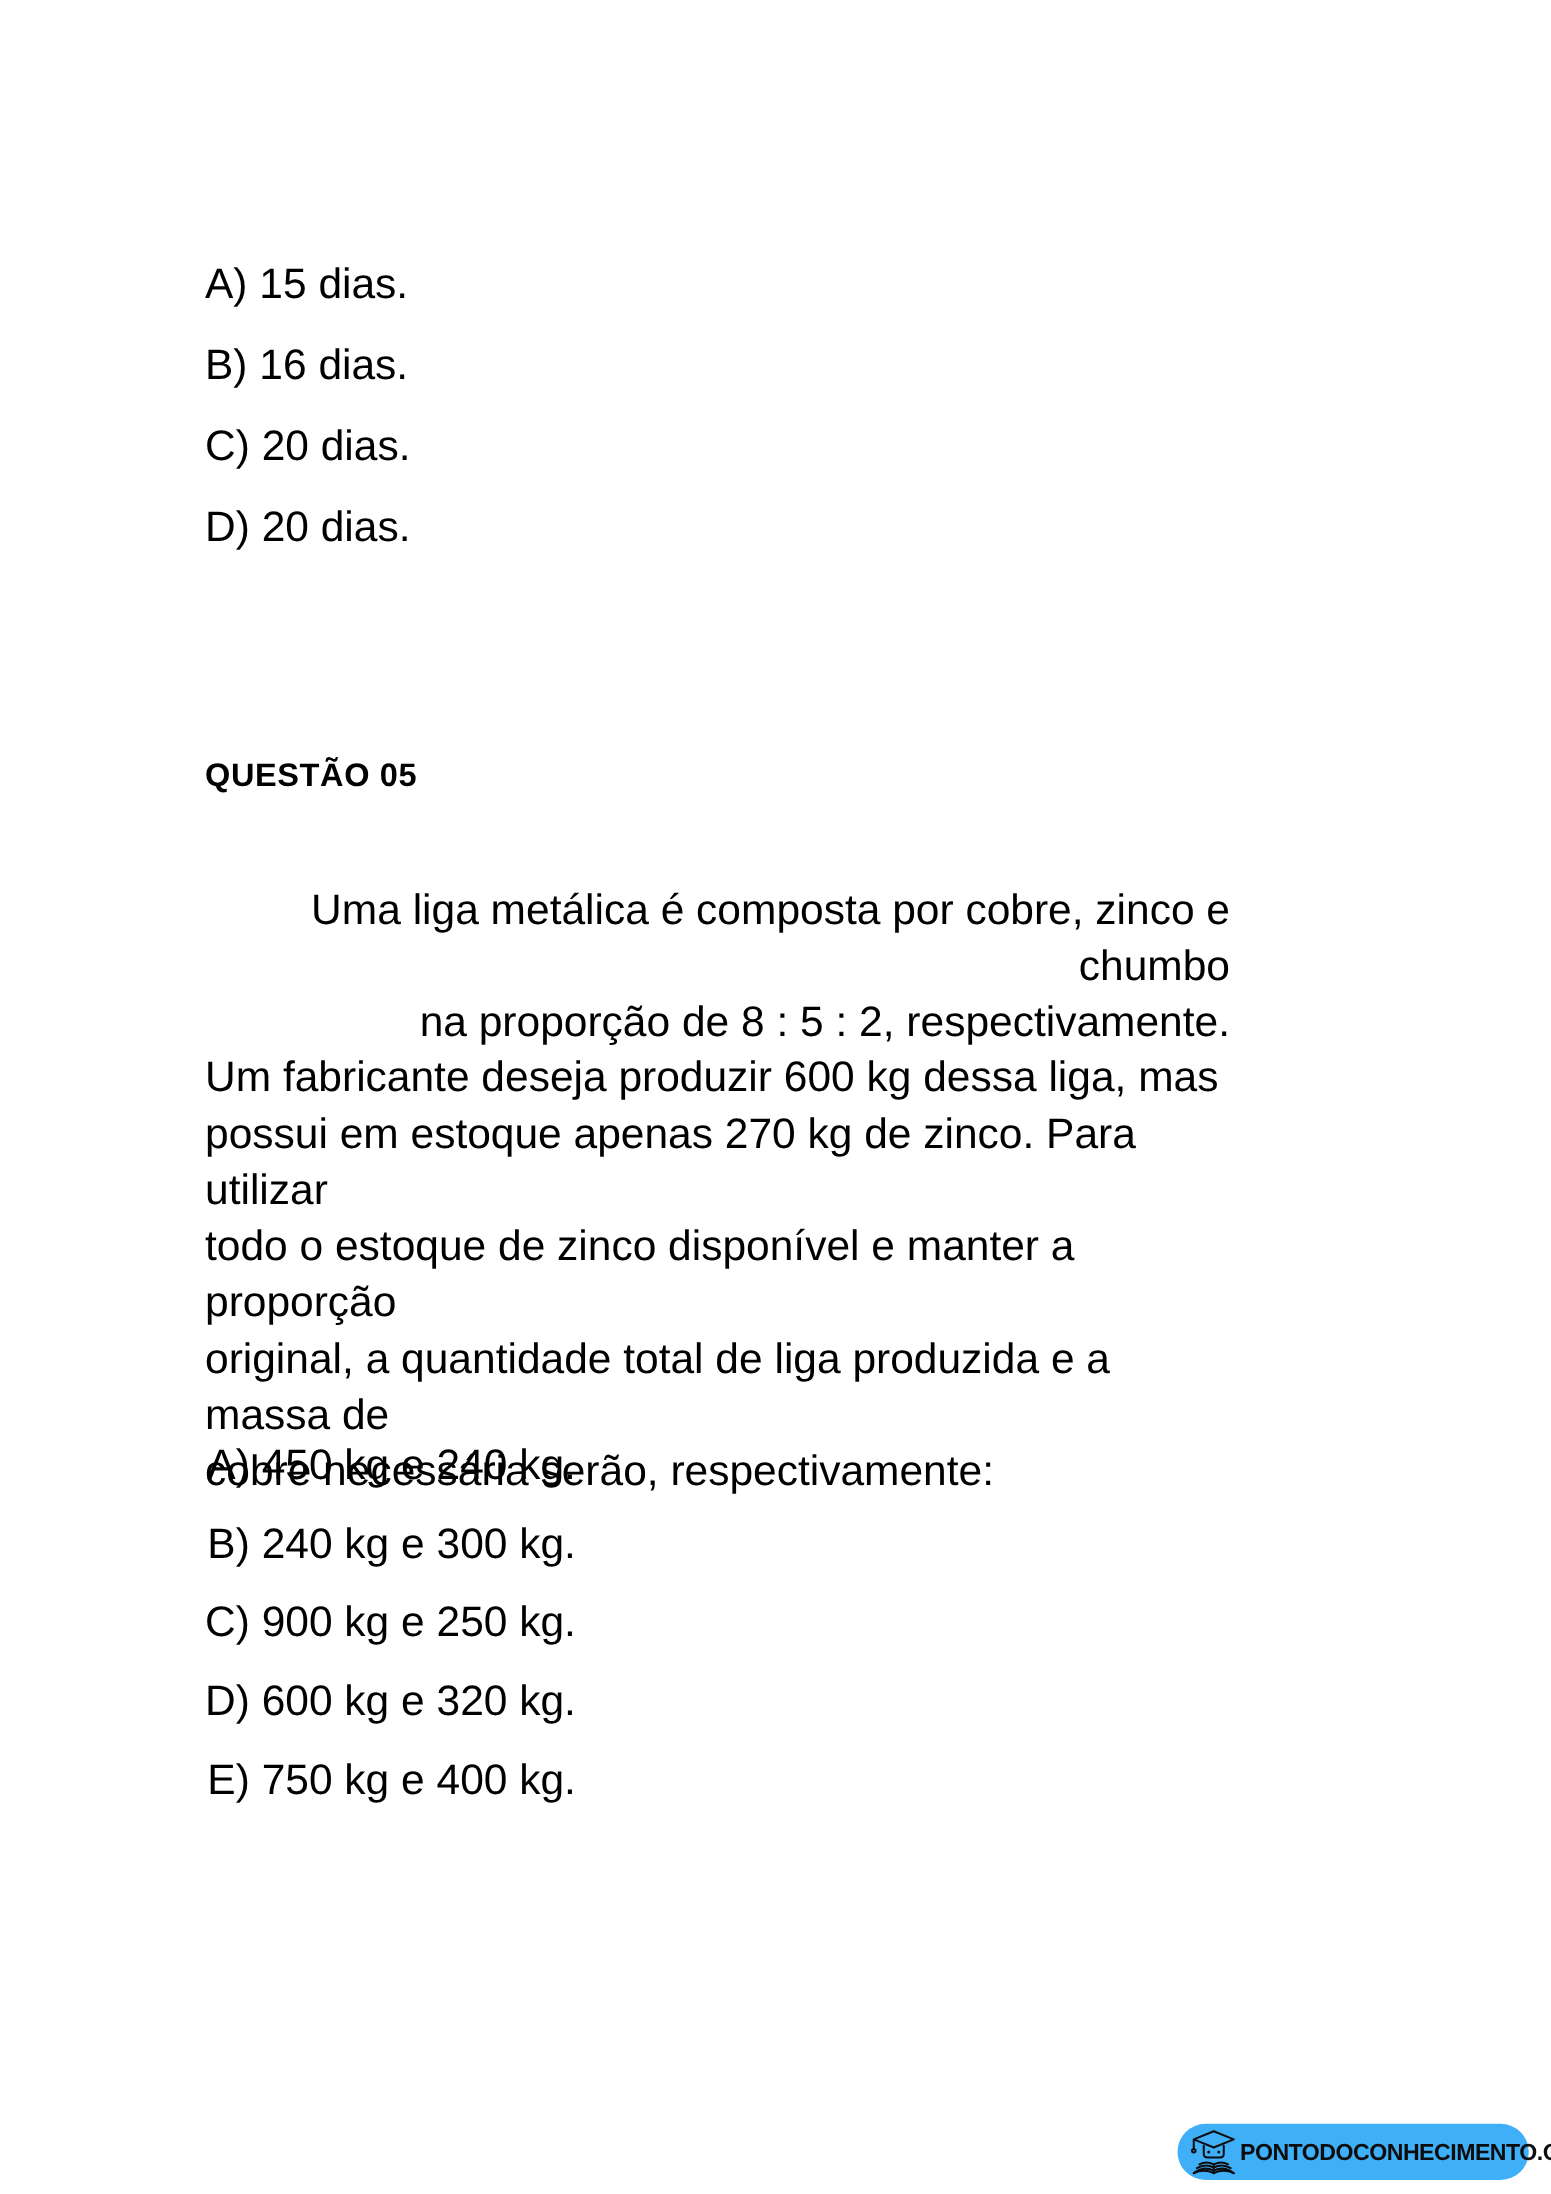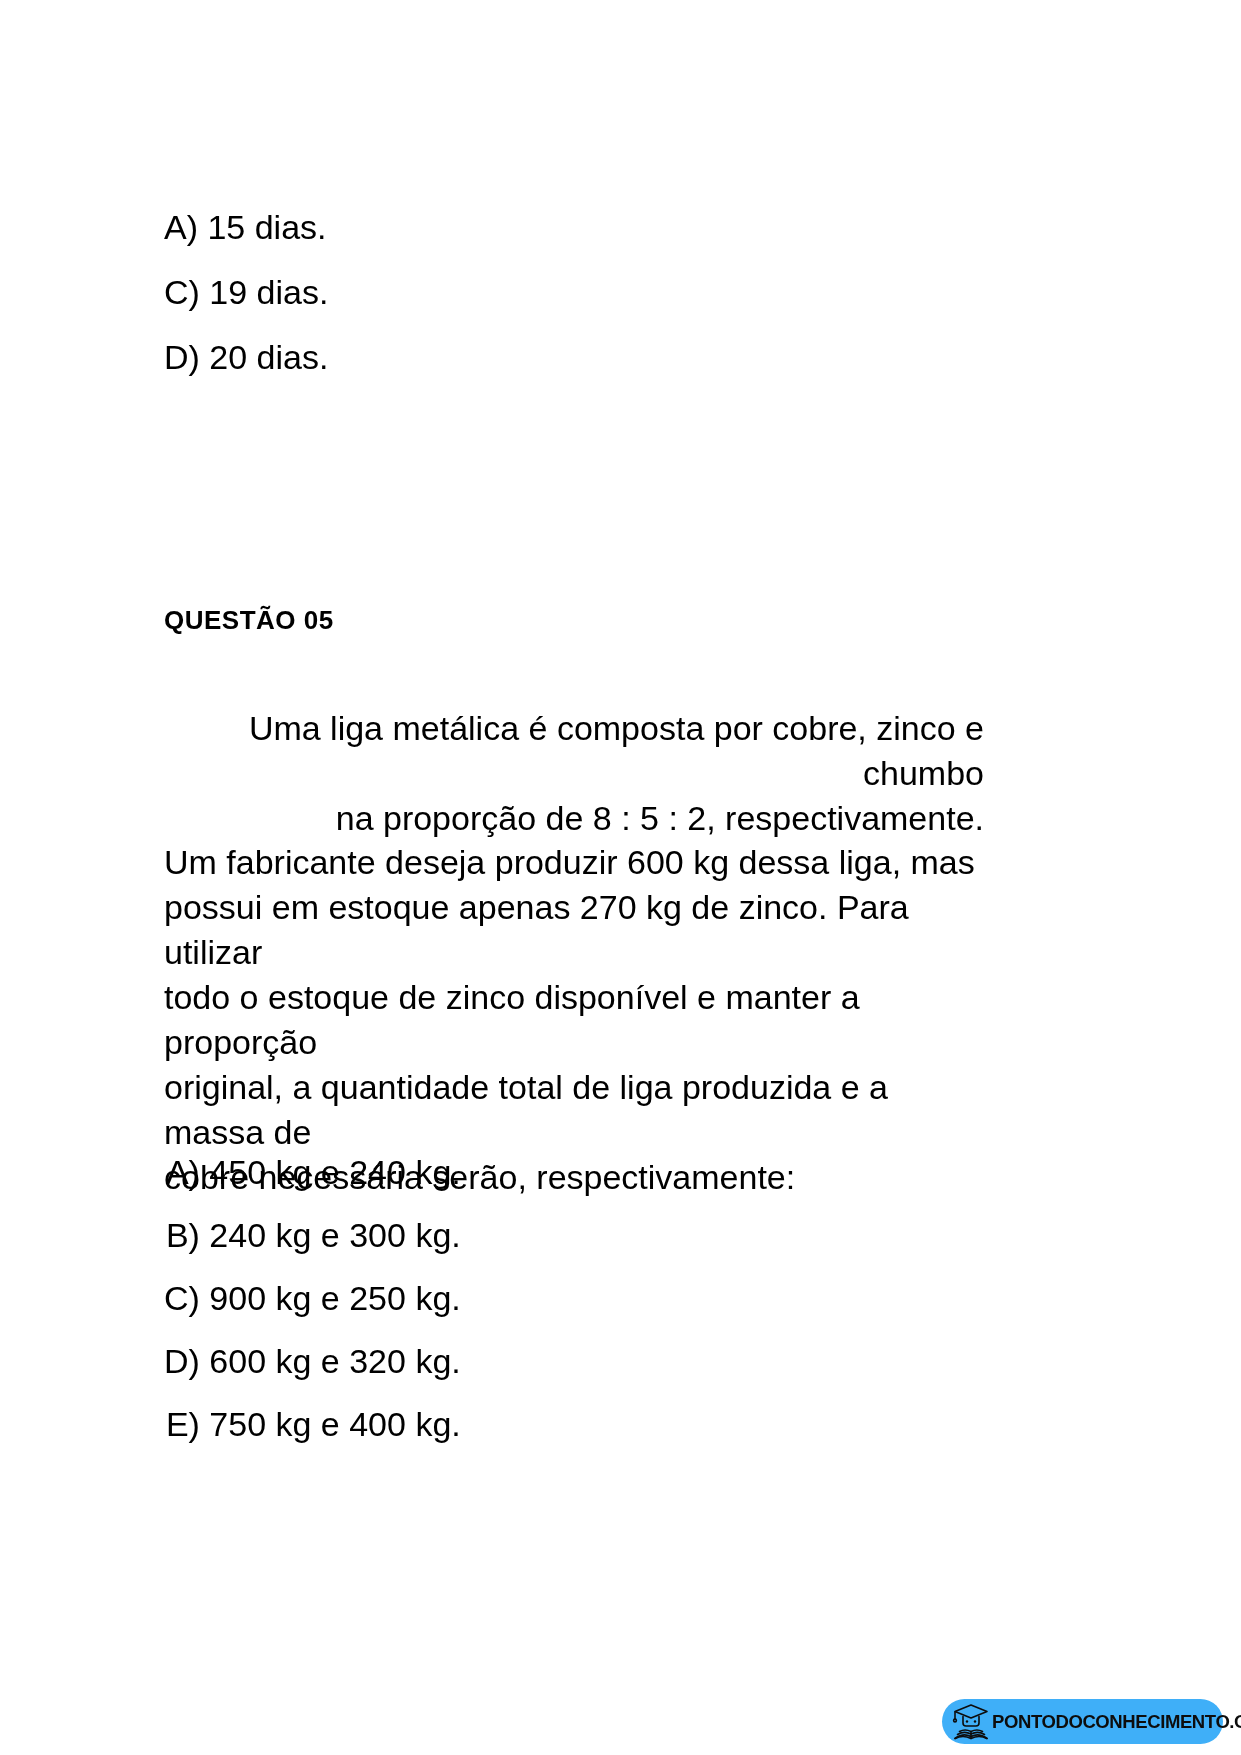--- a/index.html
+++ b/index.html
@@ -75,21 +75,22 @@
     margin-left: 1px;
   }
 </style>
 </head>
 <body>
 
 <div class="page">
 
   <ul class="options block-a block" id="options-prev">
     <li>A) 15 dias.</li>
-    <li>C) 19 dias.</li>
+    <li>B) 16 dias.</li>
+    <li>C) 20 dias.</li>
     <li>D) 20 dias.</li>
   </ul>
 
   <h2 class="question-heading block">QUESTÃO 05</h2>
 
   <p class="statement block" id="paragraph-1">Uma liga metálica é composta por cobre, zinco e chumbo
 na proporção de 8 : 5 : 2, respectivamente.</p>
 
   <p class="statement block" id="paragraph-2">Um fabricante deseja produzir 600 kg dessa liga, mas
 possui em estoque apenas 270 kg de zinco. Para utilizar

